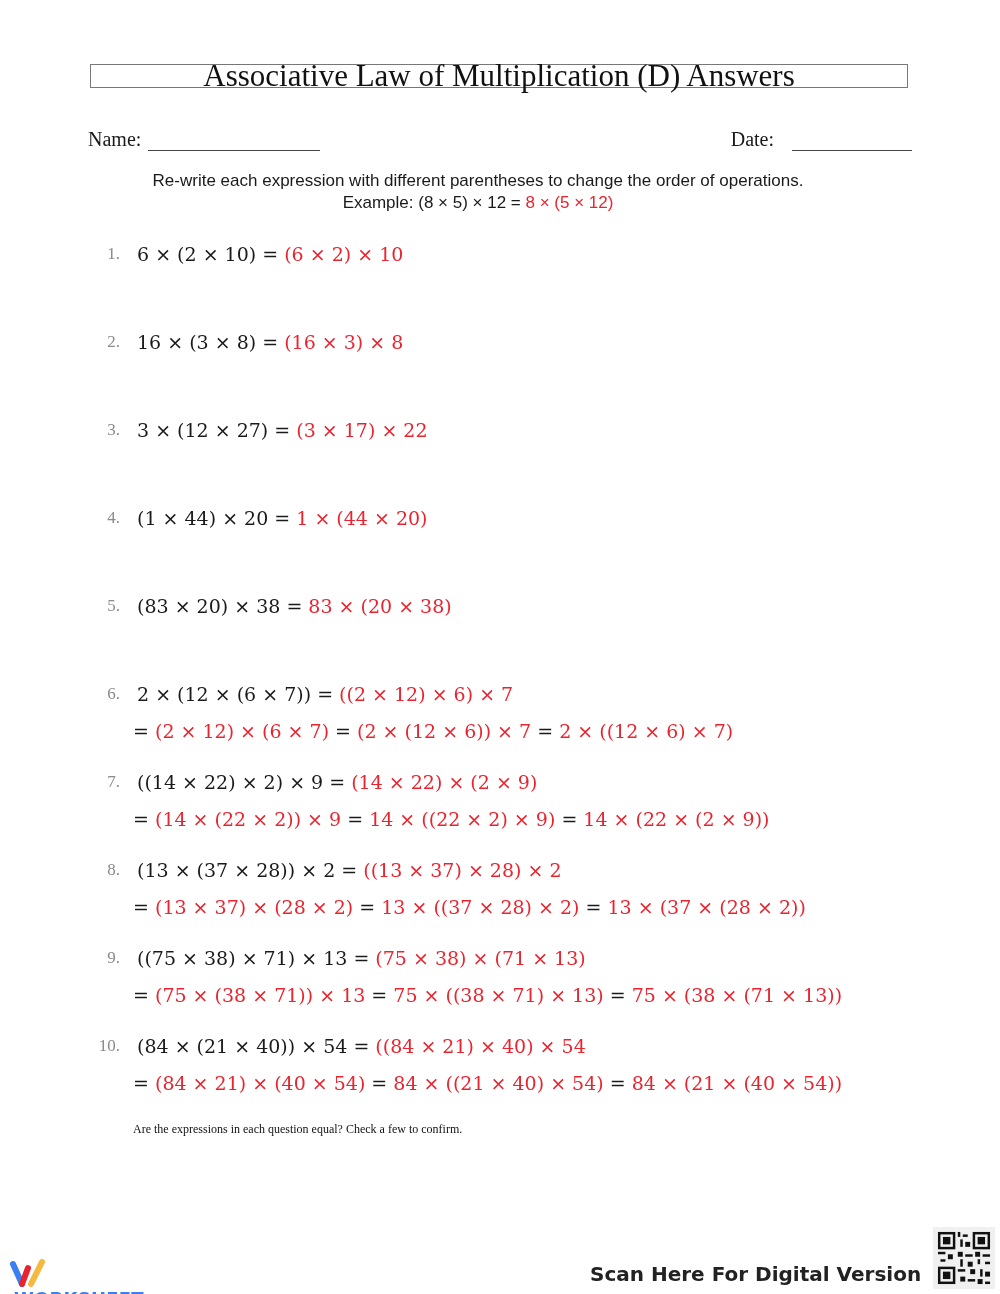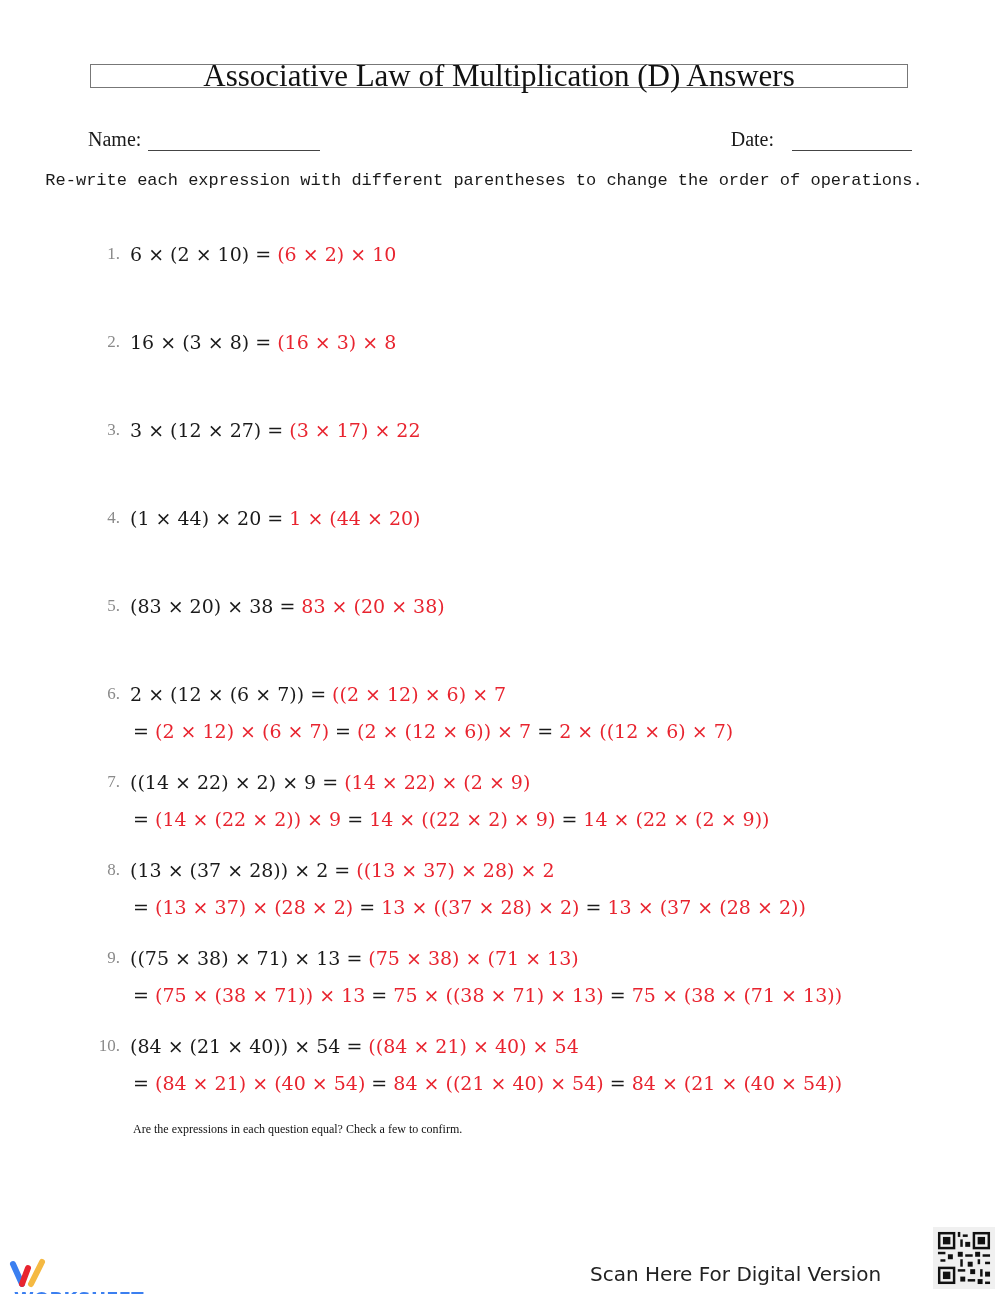--- a/index.html
+++ b/index.html
@@ -15,66 +15,69 @@
   }
   .name-row {
     position: absolute; top: 124px; left: 88px; right: 88px; height: 28px;
     font-family: "Liberation Serif", serif; font-size: 20px;
   }
   .name-label { position: absolute; left: 0; top: 4px; }
   .name-line { position: absolute; left: 60px; top: 26px; width: 172px; border-bottom: 1px solid #444; }
   .date-label { position: absolute; right: 138px; top: 4px; }
   .date-line { position: absolute; right: 0; top: 26px; width: 120px; border-bottom: 1px solid #444; }
   .instructions {
-    position: absolute; top: 170px; left: 12px; width: 944px; text-align: center;
-    font-family: Liberation Mono, monospace; font-size: 17px; line-height: 22px;
+    position: absolute; top: 170px; left: 6px; width: 944px; text-align: center;
+    font-family: Liberation Sans, sans-serif; font-size: 17px; line-height: 22px;
   }
   .red { color: #e8242f; }
   .problem {
     position: absolute; left: 0; width: 1000px;
     font-family: "DejaVu Serif", serif; font-size: 19px; line-height: 24px;
   }
   .num {
     position: absolute; left: 92px; width: 28px; text-align: right;
     color: #8a8a8a; font-family: "Liberation Serif", serif; font-size: 17px;
   }
-  .line1 { position: absolute; left: 130px; white-space: nowrap; text-align: right; }
+  .line1 { position: absolute; left: 137px; white-space: nowrap; text-align: right; }
   .line2 { position: absolute; left: 133px; white-space: nowrap; }
   .closing {
     position: absolute; top: 1122px; left: 133px;
     font-family: "Liberation Serif", serif; font-size: 12px; color: #111;
   }
   .logo {
     position: absolute; left: 8px; top: 1258px; display: flex; align-items: flex-start;
     font-family: "DejaVu Sans", sans-serif; font-weight: bold; font-size: 18px; flex-direction: column;
   }
   .logo-word1 { color: #3b7ff0; margin-left: 6px; letter-spacing: 0.2px; }
   .logo-word2 { color: #8b5cf6; margin-left: 4px; }
   .scan-text {
     position: absolute; left: 590px; top: 1262px;
-    font-family: "DejaVu Sans", sans-serif; font-size: 20px; color: #222;
+    font-family: "DejaVu Sans", sans-serif; font-size: 20px; color: #222; font-weight: bold;
   }
   .qr {
     position: absolute; left: 933px; top: 1227px; width: 62px; height: 62px; background: #f0f0f0;
   }
 </style>
 </head>
 <body>
 
 <div class="title-box">Associative Law of Multiplication (D) Answers</div>
 
 <div class="name-row">
   <span class="name-label">Name:</span>
   <span class="name-line"></span>
   <span class="date-label">Date:</span>
   <span class="date-line"></span>
 </div>
 
 <div class="instructions">
   <div>Re-write each expression with different parentheses to change the order of operations.</div>
+  <div>
+    <span>Example: </span><span>(8 × 5) × 12 = </span><span class="red">8 × (5 × 12)</span>
+  </div>
 </div>
 
 <div class="problem" style="top:242px">
   <span class="num">1.</span>
   <span class="line1"><span>6 × (2 × 10) = </span><span class="red">(6 × 2) × 10</span></span>
 </div>
 <div class="problem" style="top:330px">
   <span class="num">2.</span>
   <span class="line1"><span>16 × (3 × 8) = </span><span class="red">(16 × 3) × 8</span></span>
 </div>

